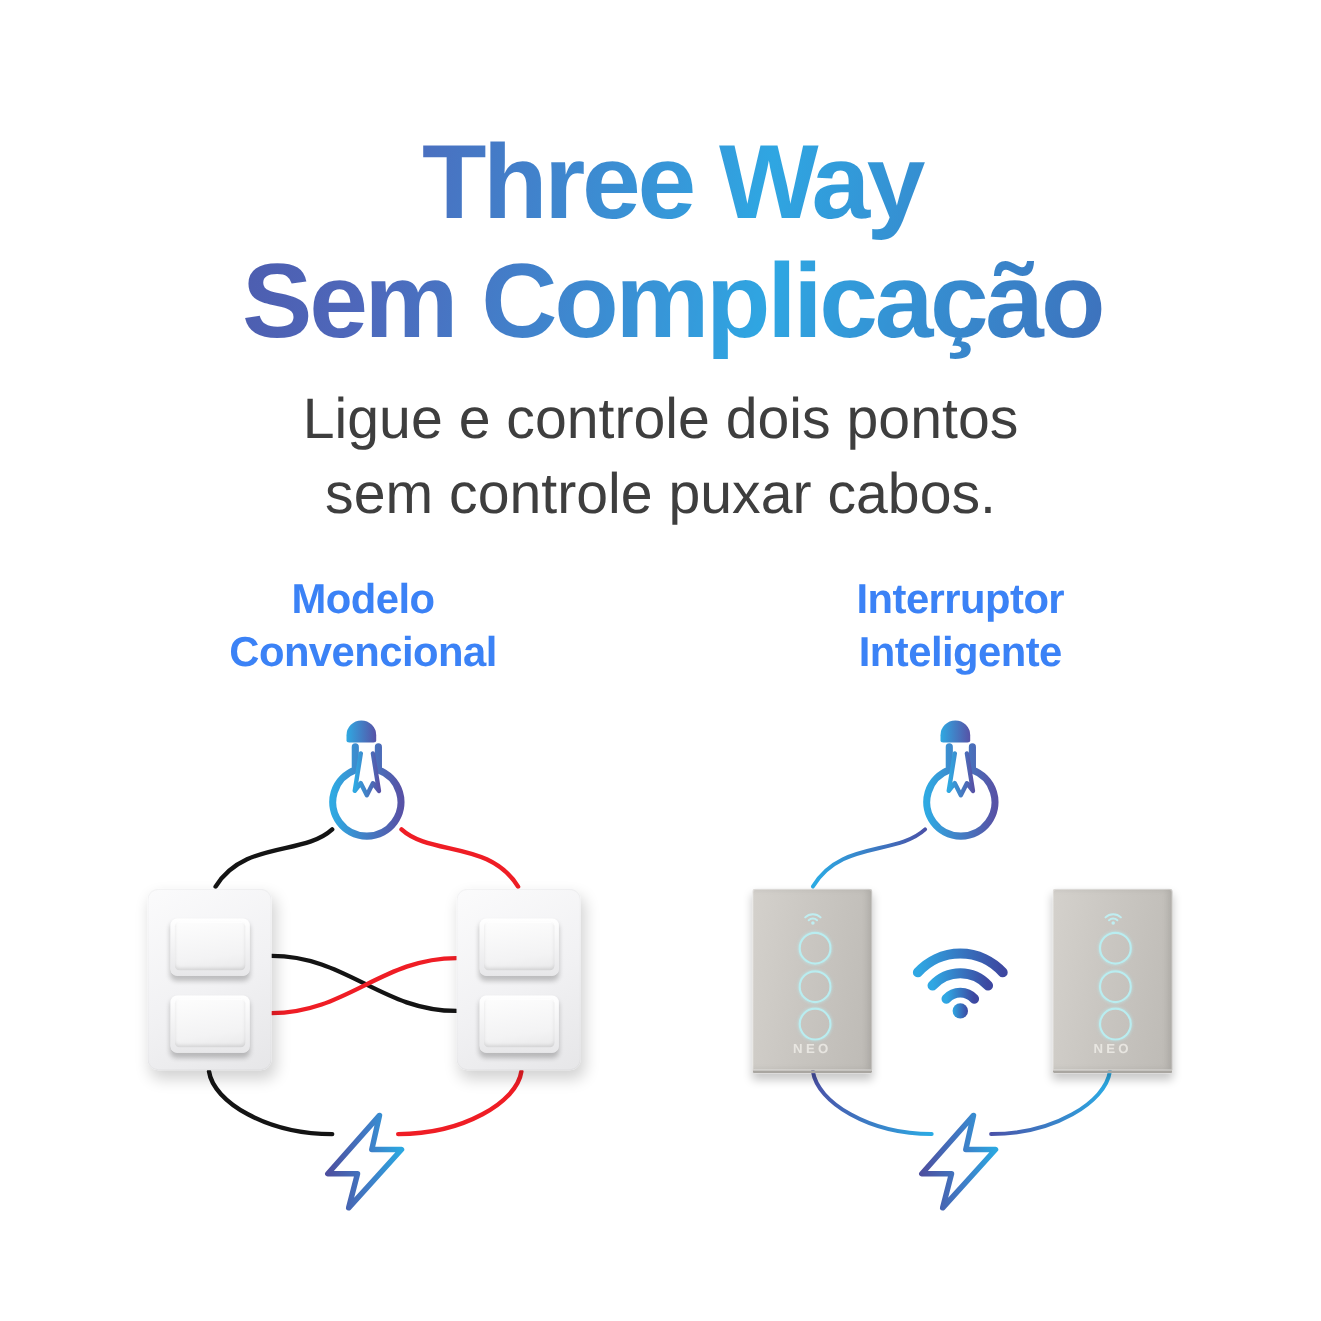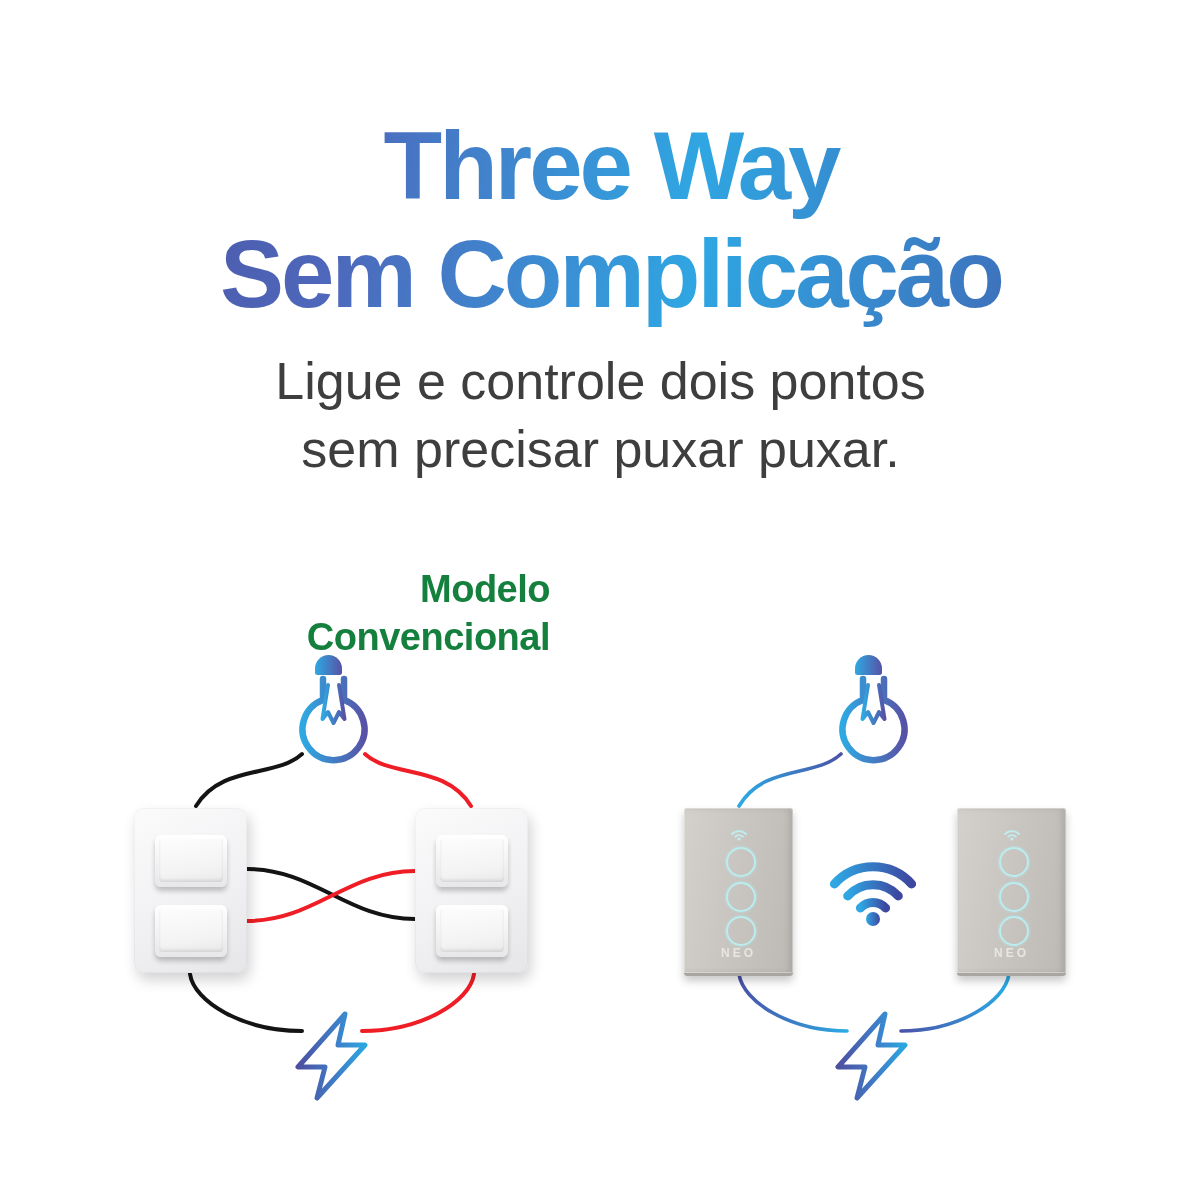--- a/index.html
+++ b/index.html
@@ -8,22 +8,22 @@
 
   
   .title{position:absolute;top:112px;left:0;width:1201px;text-align:center;
          font-weight:800;font-size:96px;line-height:1.12;letter-spacing:-3px;}
   .grad-text{background:linear-gradient(103deg,#4b4a9a 0%,#4e68bb 28%,#2fa6e2 58%,#4750a4 100%);
              -webkit-background-clip:text;background-clip:text;color:transparent;padding-left:21px;}
   .subtitle{position:absolute;top:348px;left:0;width:1201px;text-align:center;
             font-weight:300;font-size:52px;line-height:1.3;color:#3e3e3e;letter-spacing:0px;}
 
   
-  .col-heading{position:absolute;top:522px;width:440px;text-align:right;
-               font-weight:800;font-size:38px;line-height:1.25;color:#15803d;letter-spacing:-0.5px;margin-top:44px;}
+  .col-heading{position:absolute;top:522px;width:440px;text-align:center;
+               font-weight:800;font-size:38px;line-height:1.25;color:#3b82f6;letter-spacing:-0.5px;}
   .col-heading.left{left:110px;}
   .col-heading.right{left:653px;}
 
   
   .diagram{position:absolute;top:640px;width:480px;height:560px;}
   .diagram.left{left:110px;}
   .diagram.right{left:650px;}
   .diagram svg.layer{position:absolute;left:0;top:0;}
 
   
@@ -83,26 +83,30 @@
     </defs>
   </svg>
 
   <div class="title">
     <div class="grad-text">Three Way</div>
     <div class="grad-text">Sem Complicação</div>
   </div>
 
   <div class="subtitle">
     <div>Ligue e controle dois pontos</div>
-    <div>sem precisar puxar puxar.</div>
+    <div>sem controle puxar cabos.</div>
   </div>
 
   <div class="col-heading left">
     <div>Modelo</div>
     <div>Convencional</div>
+  </div>
+  <div class="col-heading right">
+    <div>Interruptor</div>
+    <div>Inteligente</div>
   </div>
 
   <div class="diagram left">
     <svg class="layer" width="480" height="520" viewBox="0 0 480 520">
 
       <path d="M192,114 C166,138 112,124 86,166" fill="none" stroke="#141414" stroke-width="4" stroke-linecap="round"></path>
       <path d="M255,114 C281,138 335,124 361,166" fill="none" stroke="#ef1d25" stroke-width="4" stroke-linecap="round"></path>
       <path d="M137,229 C205,229 237,279 305,279" fill="none" stroke="#141414" stroke-width="4" stroke-linecap="round"></path>
       <path d="M137,281 C205,281 237,231 305,231" fill="none" stroke="#ef1d25" stroke-width="4" stroke-linecap="round"></path>
       <path d="M80,334 C84,362 133,391 192,391" fill="none" stroke="#141414" stroke-width="4" stroke-linecap="round"></path>

